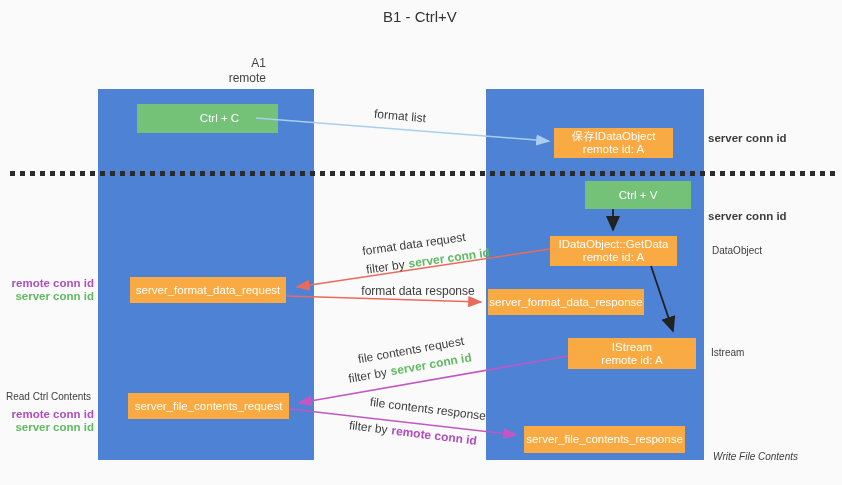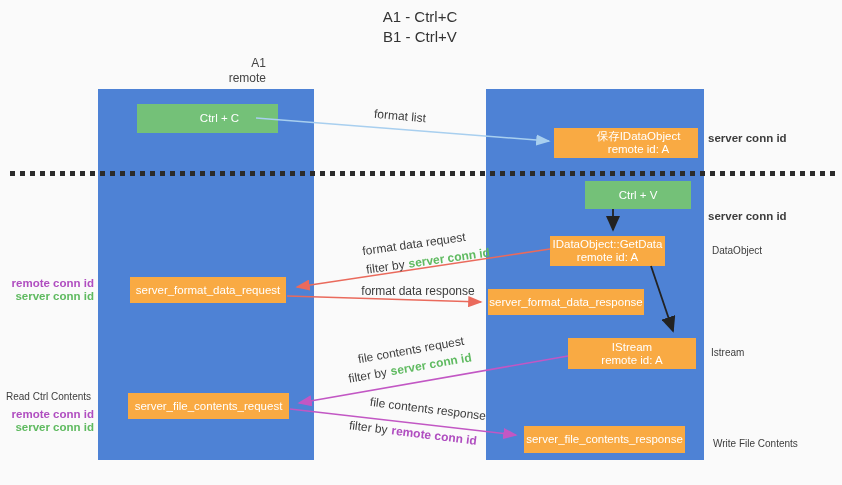--- a/index.html
+++ b/index.html
@@ -26,23 +26,23 @@
   .col-header.a { left:146px; }
   .col-header.b { left:538px; }
 
   .node { position:absolute; display:flex; flex-direction:column; align-items:center;
           justify-content:center; color:#fff; font-size:11.5px; line-height:13px;
           text-align:center; z-index:2; }
   .green  { background:var(--box-green,#74c178); }
   .orange { background:var(--box-orange,#f9aa43); }
 
   #ctrl-c      { left:137px; top:104px; width:117px; height:29px;padding-left:24px; }
-  #save-ido    { left:554px; top:128px; width:119px; height:30px;padding-left:25px; }
+  #save-ido    { left:554px; top:128px; width:119px; height:30px; }
   #ctrl-v      { left:585px; top:181px; width:106px; height:28px; }
-  #getdata     { left:550px; top:236px; width:115px; height:30px; }
+  #getdata     { left:550px; top:236px; width:127px; height:30px; }
   #fmt-req     { left:130px; top:277px; width:156px; height:26px; }
   #fmt-resp    { left:488px; top:289px; width:156px; height:26px; }
   #istream-box { left:568px; top:338px; width:128px; height:31px; }
   #file-req    { left:128px; top:393px; width:161px; height:26px; }
   #file-resp   { left:524px; top:426px; width:161px; height:27px; }
 
   .flabel { position:absolute; font-size:12px; color:var(--text-dark,#3d3d3d);
             text-align:center; z-index:4; white-space:nowrap; }
   #lbl-format-list { left:350px; top:109px; width:100px; transform:rotate(5deg); }
   #lbl-fdr    { left:344px; top:237px; width:140px; transform:rotate(-8deg); }
@@ -58,21 +58,21 @@
   .purple-text { color:var(--text-purple,#b04ec0); font-weight:bold; }
   .fb { margin-right:4px; }
 
   .side { position:absolute; font-size:10px; color:var(--text-dark,#3d3d3d);
           white-space:nowrap; z-index:4; }
   .side.small { font-size:11.5px; }
   #r-scid1      { left:708px; top:132px; }
   #r-scid2      { left:708px; top:210px; }
   #r-dataobject { left:712px; top:245px; }
   #r-istream    { left:711px; top:347px; }
-  #r-write      { left:713px; top:438px; }
+  #r-write      { left:713px; top:451px;font-style:italic; }
   #l-ids1 { left:0; top:277px; width:94px; text-align:right; line-height:13px; }
   #l-read { left:6px; top:391px; }
   #l-ids2 { left:0; top:408px; width:94px; text-align:right; line-height:13px; }
 
   .arrows { position:absolute; left:0; top:0; width:842px; height:485px;
             z-index:3; pointer-events:none; }
   .ln-blue  { stroke:var(--arrow-lightblue,#a8cfef); stroke-width:1.6; fill:none; }
   .ln-red   { stroke:var(--arrow-red,#ea6a5c);      stroke-width:1.6; fill:none; }
   .ln-mag   { stroke:var(--arrow-magenta,#c257c4);  stroke-width:1.6; fill:none; }
   .ln-black { stroke:var(--arrow-black,#222222);    stroke-width:1.8; fill:none; }
@@ -80,21 +80,20 @@
   .mk-red   { fill:var(--arrow-red,#ea6a5c); }
   .mk-mag   { fill:var(--arrow-magenta,#c257c4); }
   .mk-black { fill:var(--arrow-black,#222222); }
 </style>
 </head>
 <body>
 
 <div class="stage">
 
   <div class="title">
-    <div>A1 - Ctrl+C</div>
     <div>B1 - Ctrl+V</div>
   </div>
 
   <div class="col-header a">
     <div>A1</div>
     <div>remote</div>
   </div>
 
   <div class="col col-a"></div>
   <div class="col col-b"></div>

